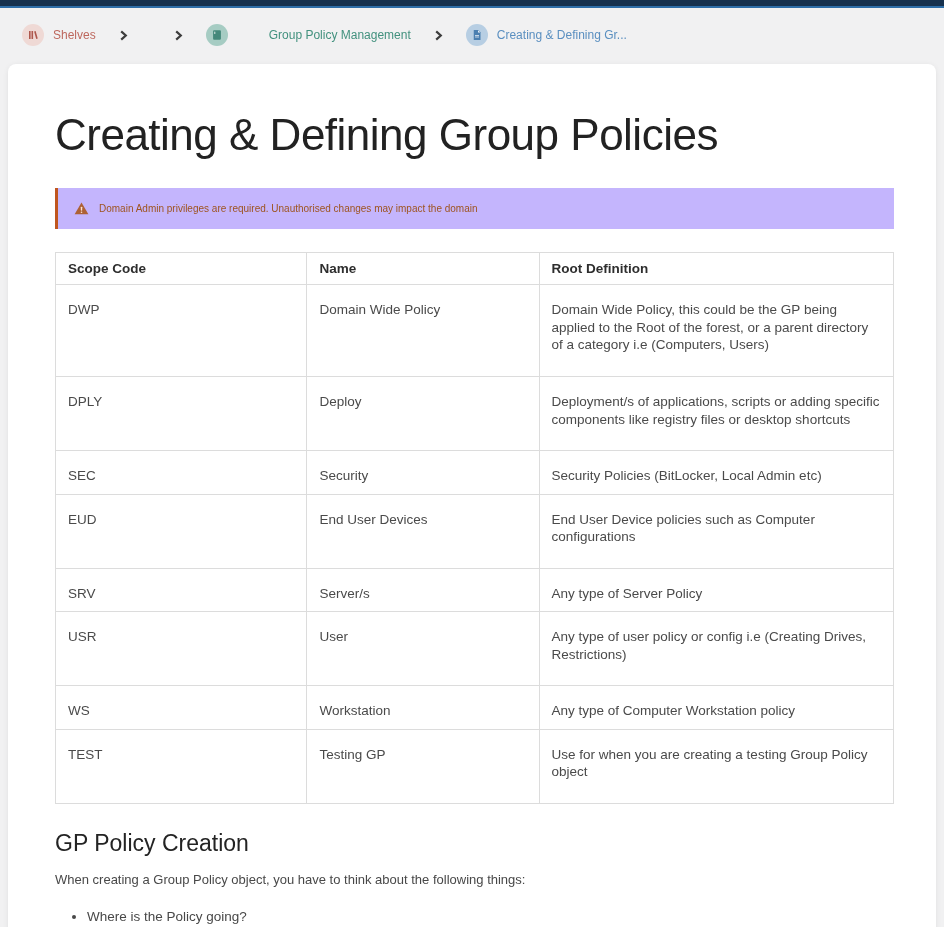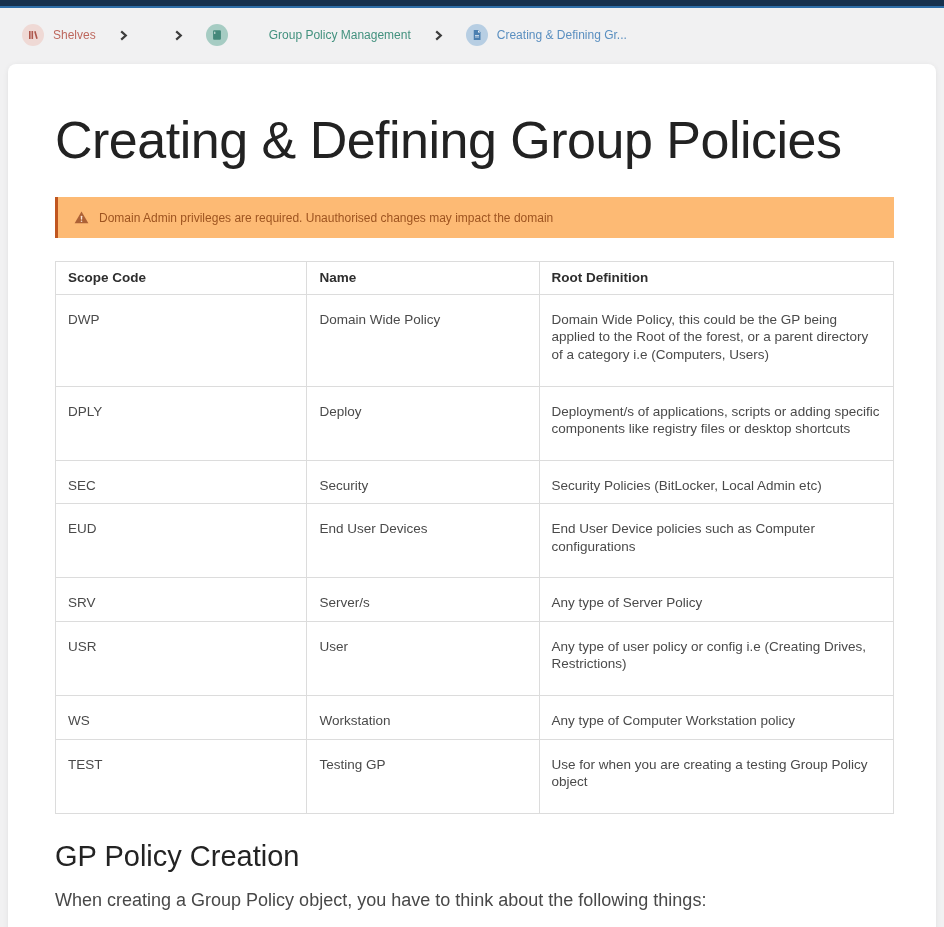--- a/index.html
+++ b/index.html
@@ -58,32 +58,32 @@
   
   .page-card {
     margin:4px 8px 0 8px;
     background:#ffffff;
     border-radius:8px 8px 0 0;
     box-shadow:0 1px 6px -1px rgba(0,0,0,0.1);
     min-height:calc(100vh - 70px);
     padding:45px 42px 40px 47px;
   }
   h1.page-title {
-    font-size:52px;
+    font-size:44px;
     font-weight:400;
     letter-spacing:-0.5px;
     color:#222222;
     line-height:1.2;
     margin-bottom:26px;
   }
   .callout-warning {
-    background:#fdba74;
+    background:#c4b5fd;
     border-left:3px solid #c0561f;
     color:#9e5420;
-    font-size:12px;
+    font-size:10px;
     padding:13px 16px;
     display:flex;
     align-items:center;
     gap:10px;
     margin-bottom:23px;
   }
   .callout-warning .warn-icon { flex:0 0 auto; display:flex; }
   .callout-warning .warn-icon svg { width:15px; height:15px; }
 
   table.scope-table {
@@ -106,27 +106,27 @@
     padding-top:7px; padding-bottom:7px;
   }
   table.scope-table col.c1 { width:30%; }
   table.scope-table col.c2 { width:27.7%; }
   table.scope-table col.c3 { width:42.3%; }
   table.scope-table td.def { hyphens:auto; -webkit-hyphens:auto; }
   table.scope-table td { padding-bottom:22px; }
   table.scope-table tr.slim td { padding-bottom:9px; }
 
   .section h2 {
-    font-size:29px;
+    font-size:23px;
     font-weight:400;
     color:#232323;
     margin:26px 0 14px 0;
   }
   .section p {
-    font-size:18px;
+    font-size:13px;
     color:#484848;
     line-height:1.45;
   }
   .section ul {
     margin:16px 0 10px 0;
     padding-left:32px;
   }
   .section ul li {
     font-size:13.5px;
     color:#484848;

